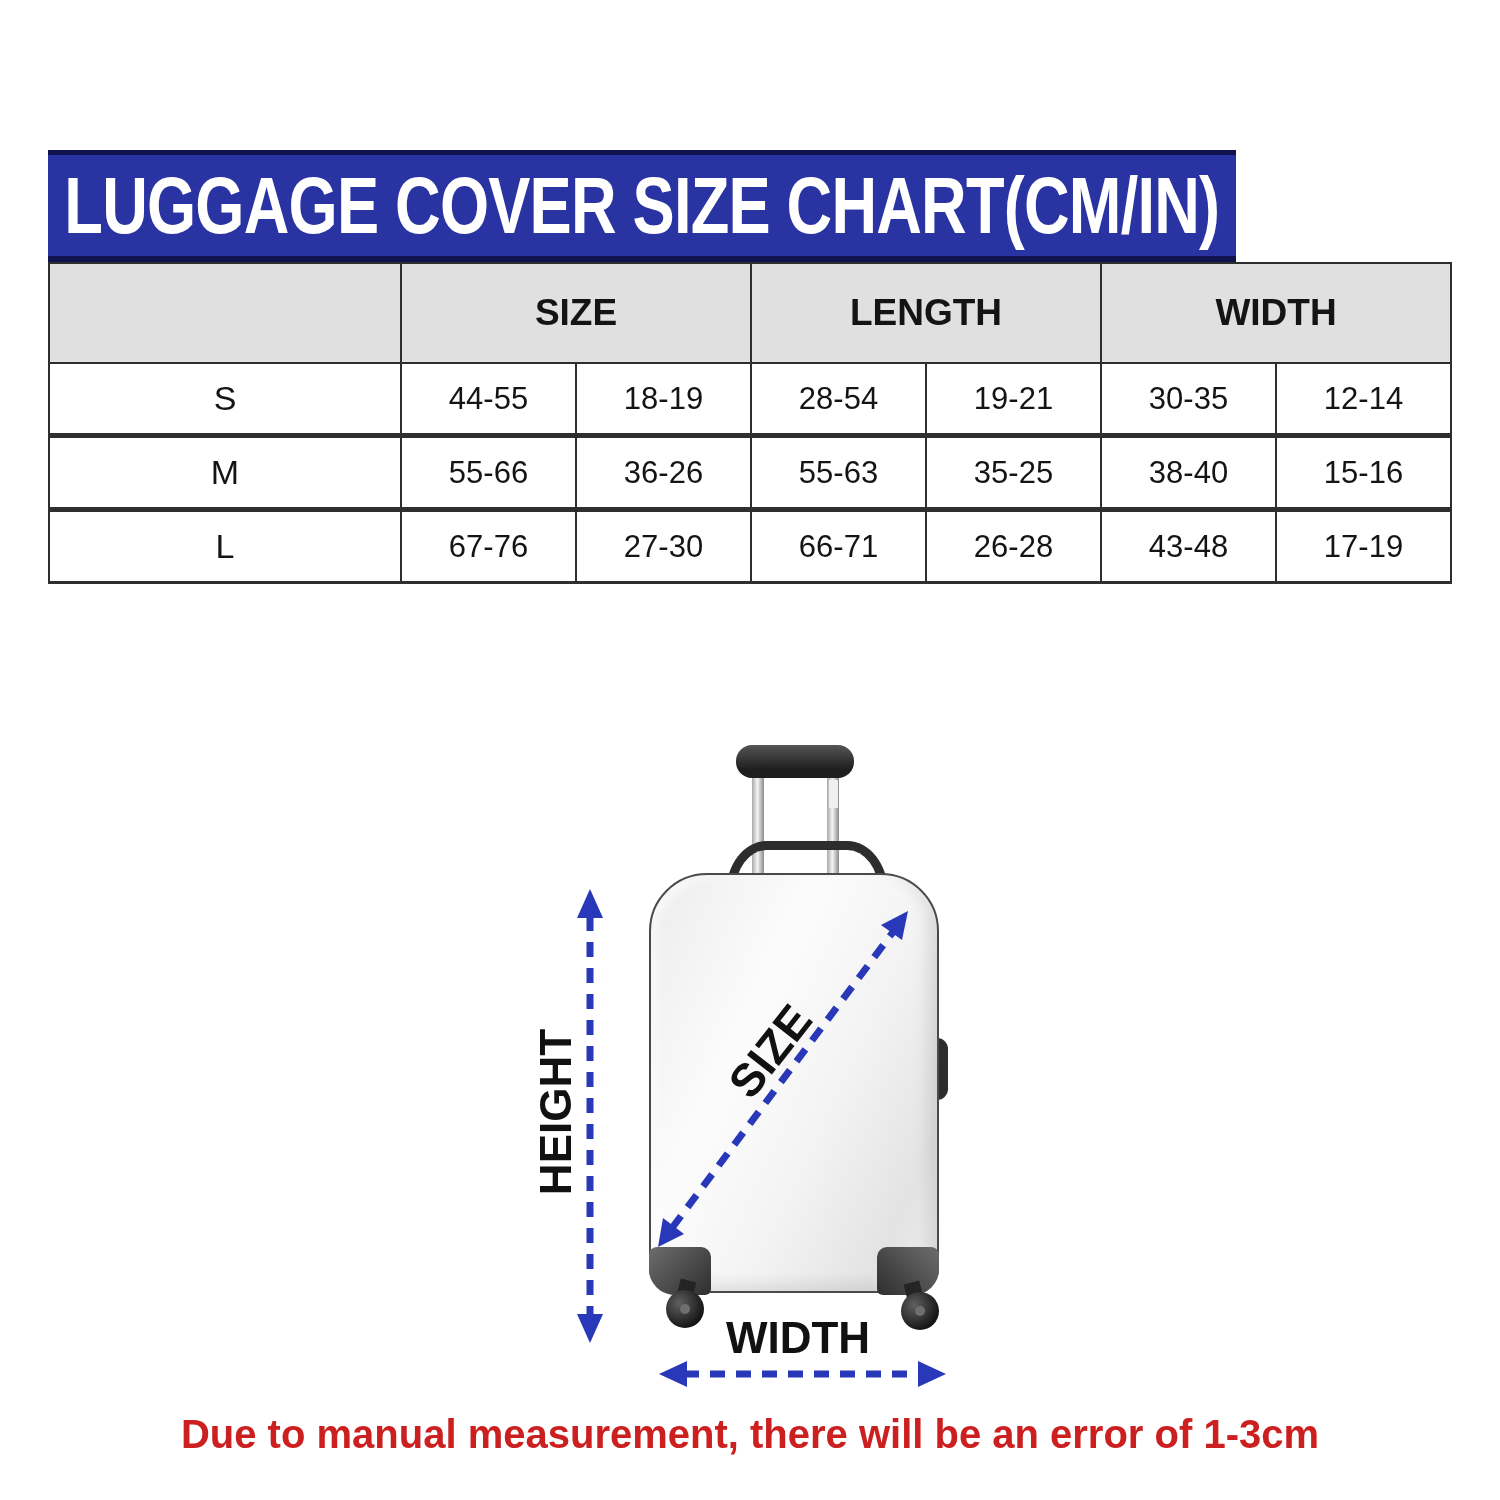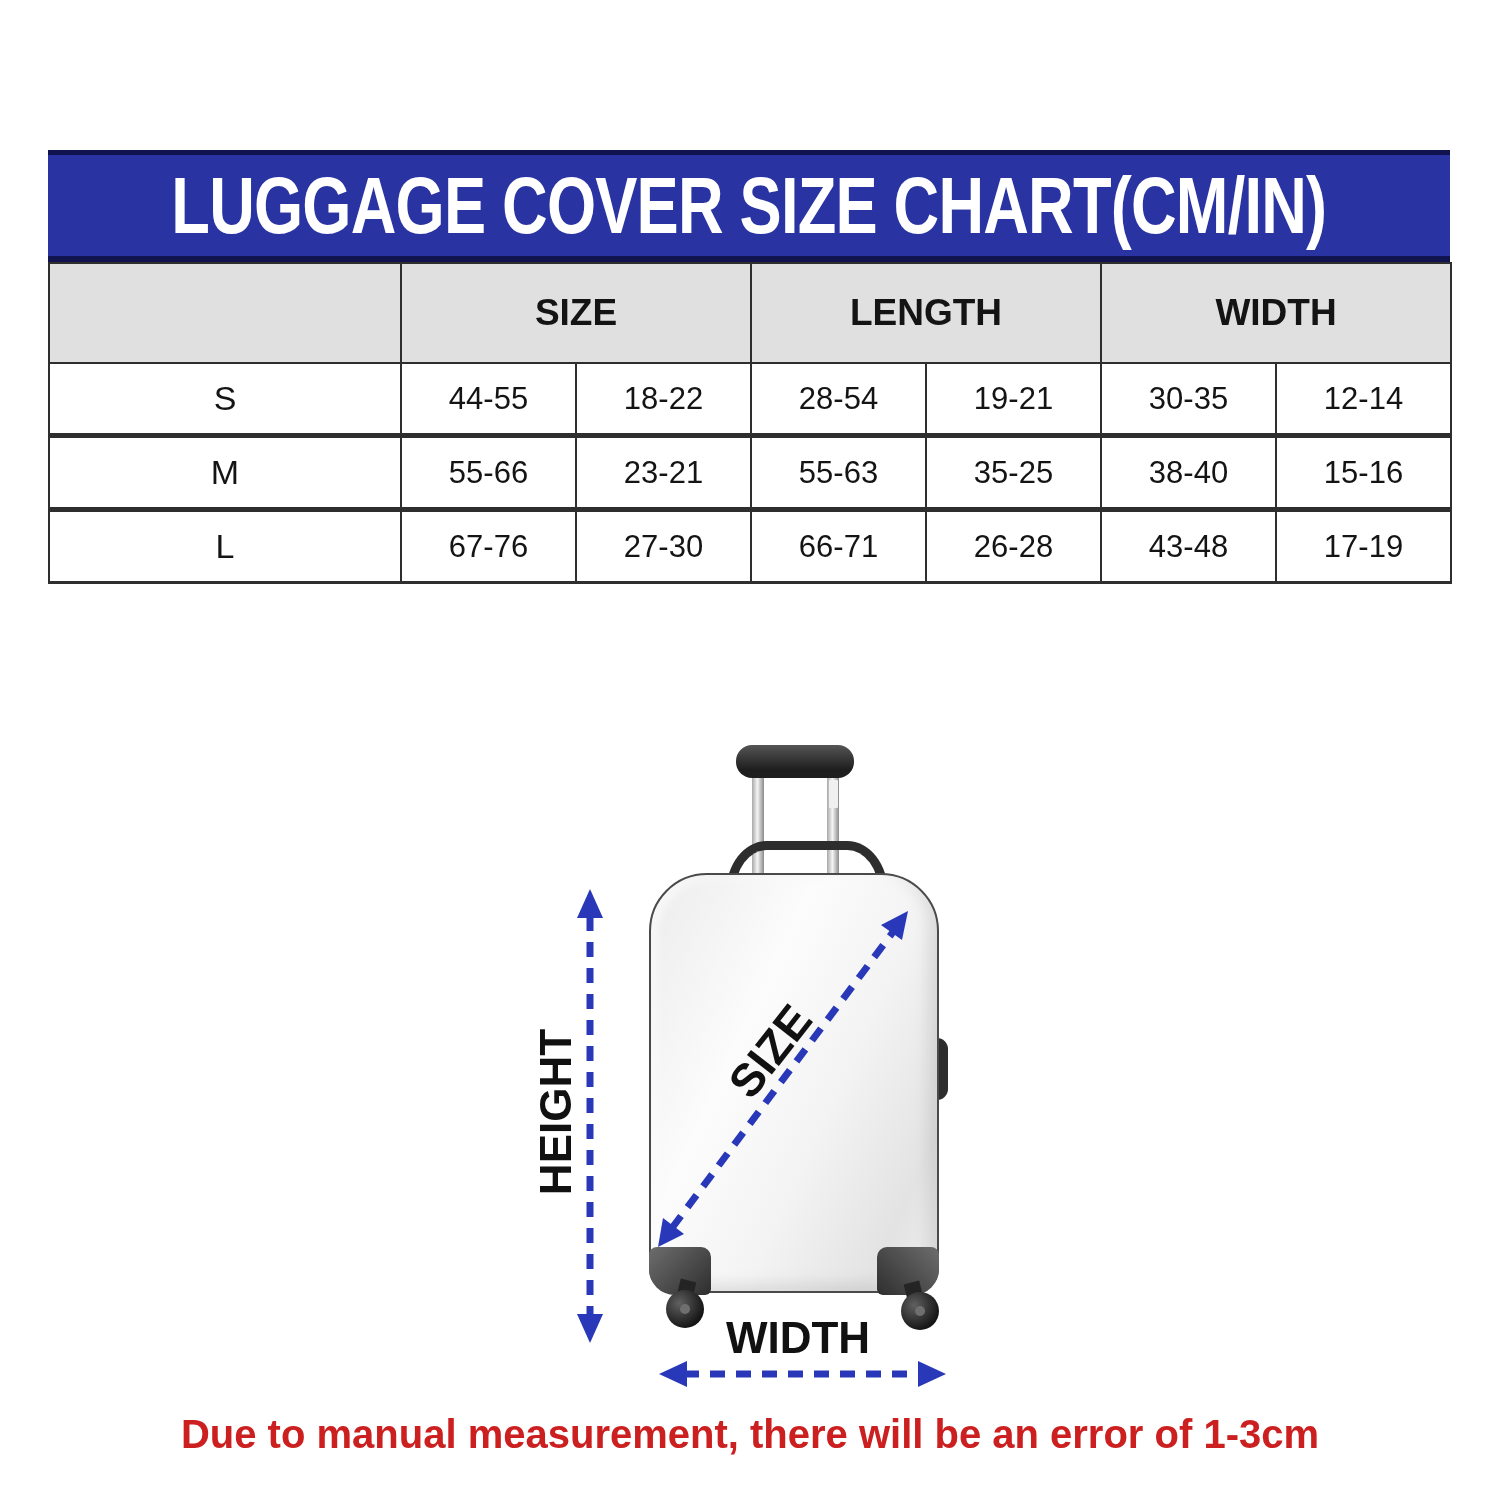--- a/index.html
+++ b/index.html
@@ -3,21 +3,21 @@
 <meta charset="utf-8">
 <style>
   html,body { margin:0; padding:0; background:#ffffff; }
   .canvas {
     position:relative; width:1500px; height:1500px; background:#ffffff;
     font-family:"Liberation Sans", sans-serif; overflow:hidden;
   }
 
   
   .banner {
-    position:absolute; left:48px; top:150px; width:1402px; height:112px;
+    position:absolute; left:48px; top:150px; width:1188px; height:112px;
     background:#2933a2; box-sizing:border-box;
     border-top:5px solid #10134e; border-bottom:6px solid #10134e;
     display:flex; align-items:center; justify-content:center;
   }
   .banner .title {
     color:#ffffff; font-weight:bold; font-size:79px; white-space:nowrap;
     letter-spacing:-1px; transform:scaleX(0.80); transform-origin:center;
   }
 
   
@@ -120,30 +120,30 @@
     <tbody>
         <tr class="group-row">
       <td></td>
       <td colspan="2">SIZE</td>
       <td colspan="2">LENGTH</td>
       <td colspan="2">WIDTH</td>
     </tr>
     <tr class="data-row">
       <td class="row-label">S</td>
       <td>44-55</td>
-      <td>18-22</td>
+      <td>18-19</td>
       <td>28-54</td>
       <td>19-21</td>
       <td>30-35</td>
       <td>12-14</td>
     </tr>
     <tr class="data-row">
       <td class="row-label">M</td>
       <td>55-66</td>
-      <td>23-21</td>
+      <td>36-26</td>
       <td>55-63</td>
       <td>35-25</td>
       <td>38-40</td>
       <td>15-16</td>
     </tr>
     <tr class="data-row">
       <td class="row-label">L</td>
       <td>67-76</td>
       <td>27-30</td>
       <td>66-71</td>

